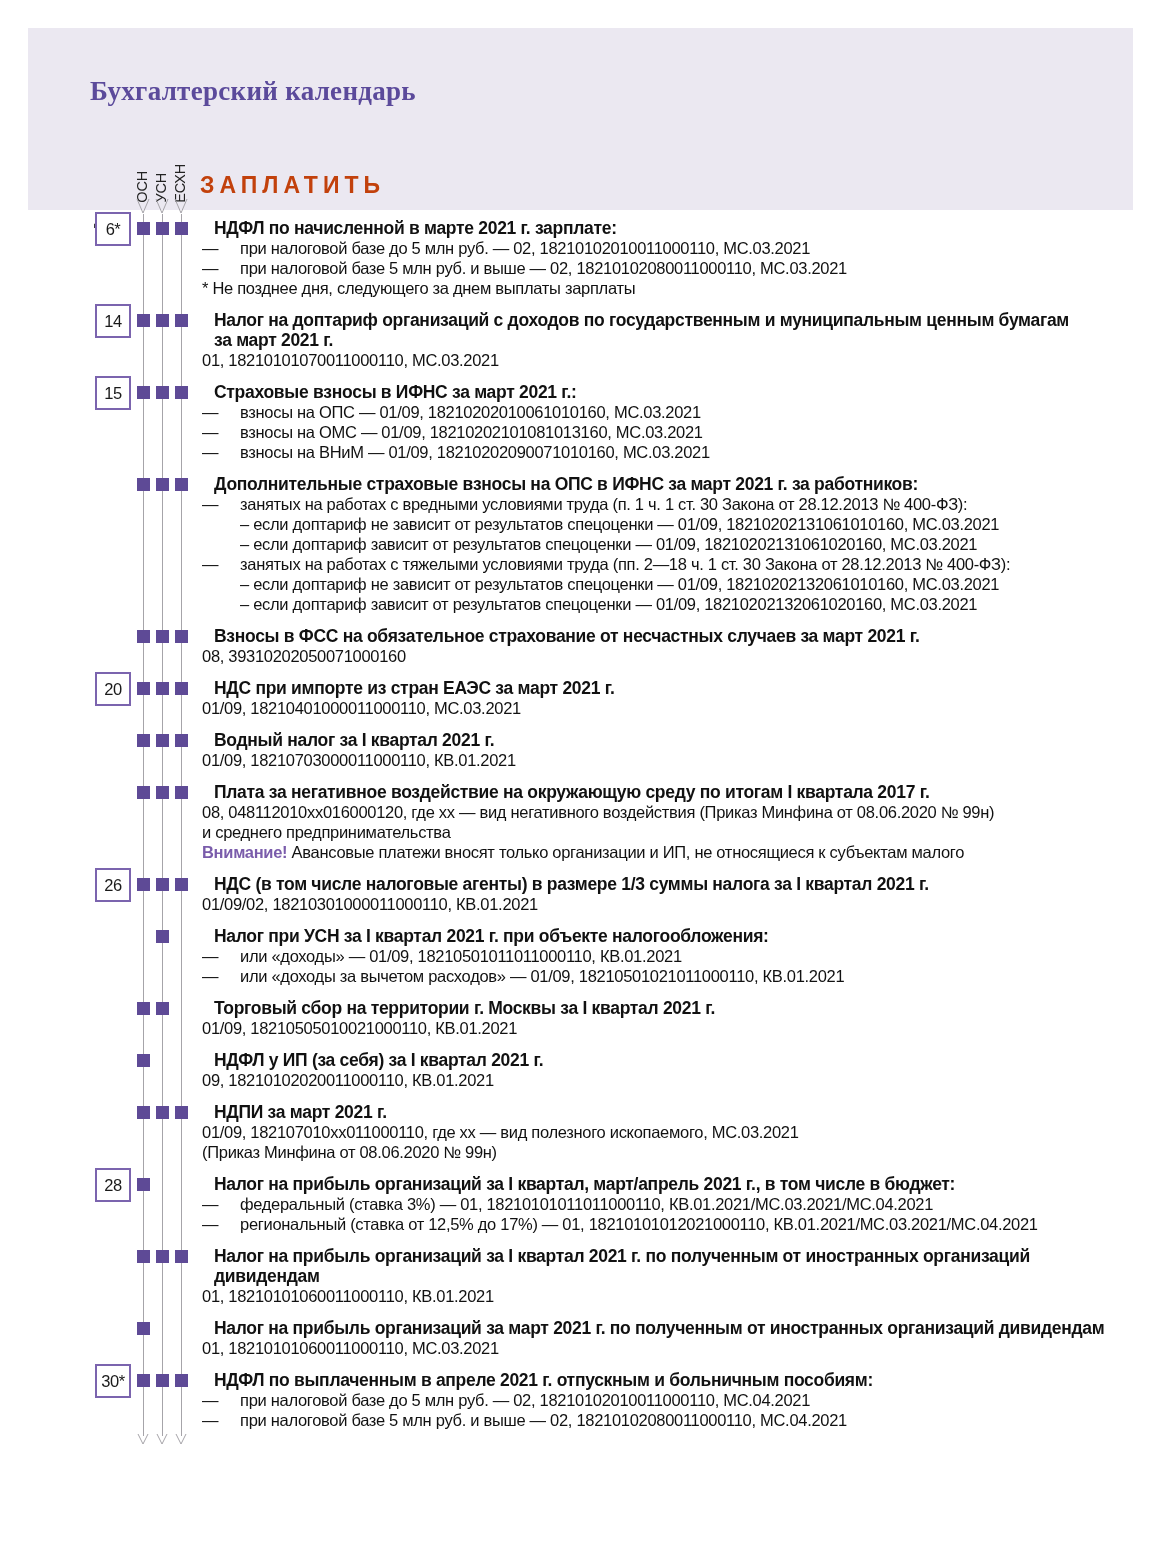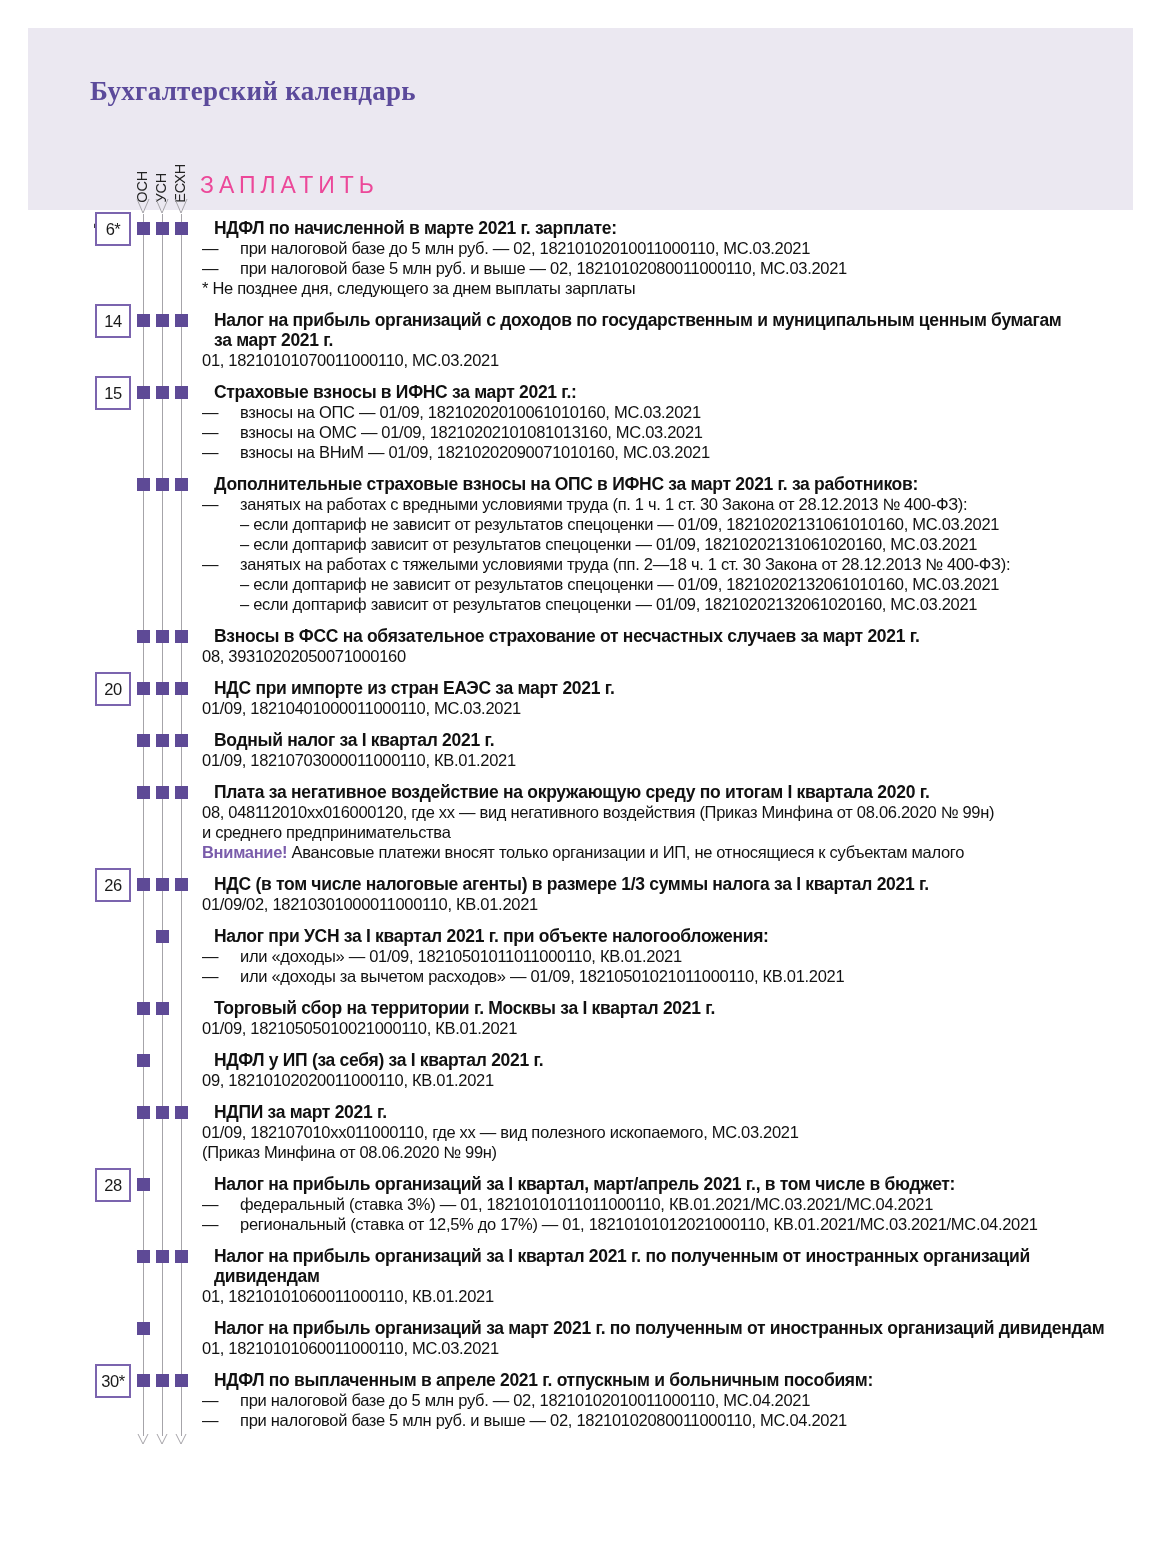--- a/index.html
+++ b/index.html
@@ -6,22 +6,22 @@
   .page{position:relative;width:1163px;height:1559px;background:#ffffff;overflow:hidden;
         font-family:"Liberation Sans",sans-serif;color:#111;padding-left:25px;}
   
   .band{position:absolute;left:28px;top:28px;width:1105px;height:182px;background:#ebe8f1;}
   .page-title{position:absolute;left:90px;top:76px;font-family:"Liberation Serif",serif;
         font-weight:bold;font-size:27px;color:#5b4a9b;letter-spacing:.3px;}
   .date-col-label{position:absolute;left:94px;top:183px;font-size:16px;color:#222;letter-spacing:-0.3px;margin-top:28px;}
   .regime-label{position:absolute;bottom:1356px;font-size:14.5px;color:#222;letter-spacing:-0.2px;
         writing-mode:vertical-rl;transform:rotate(180deg);}
   .rl0{left:134px;} .rl1{left:153px;} .rl2{left:172px;}
-  .section-title{position:absolute;left:200px;top:172px;font-size:23px;font-weight:normal;
-        color:#ec4899;letter-spacing:5px;}
+  .section-title{position:absolute;left:200px;top:172px;font-size:23px;font-weight:bold;
+        color:#c2410c;letter-spacing:5px;}
   
   .vline{position:absolute;top:214px;width:1px;height:1222px;background:#a6a4a9;}
   .vl0{left:143px;} .vl1{left:162px;} .vl2{left:181px;}
   .fork-svg{position:absolute;left:130px;top:198px;}
   .arrow-svg{position:absolute;left:130px;top:1433px;}
   
   .entries{position:absolute;left:0;top:218px;width:1163px;}
   .entry{position:relative;padding-left:202px;margin-bottom:12px;}
   .date-box{position:absolute;left:95px;top:-6px;width:32px;height:30px;background:#fff;
         border:2.5px solid #7b64ae;text-align:center;line-height:30px;font-size:16.5px;
@@ -75,21 +75,21 @@
         <div class="e-title">НДФЛ по начисленной в марте 2021 г. зарплате:</div>
         <div class="e-line"><span class="dash-g">—</span>при налоговой базе до 5 млн руб. — 02, 18210102010011000110, МС.03.2021</div>
         <div class="e-line"><span class="dash-g">—</span>при налоговой базе 5 млн руб. и выше — 02, 18210102080011000110, МС.03.2021</div>
         <div class="e-line">* Не позднее дня, следующего за днем выплаты зарплаты</div>
       </div>
       <div class="entry">
         <div class="date-box">14</div>
         <span class="mark mk0"></span>
         <span class="mark mk1"></span>
         <span class="mark mk2"></span>
-        <div class="e-title">Налог на прибыль организаций с доходов по государственным и муниципальным ценным бумагам</div>
+        <div class="e-title">Налог на доптариф организаций с доходов по государственным и муниципальным ценным бумагам</div>
         <div class="e-title">за март 2021 г.</div>
         <div class="e-line">01, 18210101070011000110, МС.03.2021</div>
       </div>
       <div class="entry">
         <div class="date-box">15</div>
         <span class="mark mk0"></span>
         <span class="mark mk1"></span>
         <span class="mark mk2"></span>
         <div class="e-title">Страховые взносы в ИФНС за март 2021 г.:</div>
         <div class="e-line"><span class="dash-g">—</span>взносы на ОПС — 01/09, 18210202010061010160, МС.03.2021</div>
@@ -127,21 +127,21 @@
         <span class="mark mk0"></span>
         <span class="mark mk1"></span>
         <span class="mark mk2"></span>
         <div class="e-title">Водный налог за I квартал 2021 г.</div>
         <div class="e-line">01/09, 18210703000011000110, КВ.01.2021</div>
       </div>
       <div class="entry">
         <span class="mark mk0"></span>
         <span class="mark mk1"></span>
         <span class="mark mk2"></span>
-        <div class="e-title">Плата за негативное воздействие на окружающую среду по итогам I квартала 2020 г.</div>
+        <div class="e-title">Плата за негативное воздействие на окружающую среду по итогам I квартала 2017 г.</div>
         <div class="e-line">08, 048112010хх016000120, где хх — вид негативного воздействия (Приказ Минфина от 08.06.2020 № 99н)</div>
         <div class="e-line">и среднего предпринимательства</div>
         <div class="e-line"><span class="attn-prefix">Внимание!</span> Авансовые платежи вносят только организации и ИП, не относящиеся к субъектам малого</div>
       </div>
       <div class="entry">
         <div class="date-box">26</div>
         <span class="mark mk0"></span>
         <span class="mark mk1"></span>
         <span class="mark mk2"></span>
         <div class="e-title">НДС (в том числе налоговые агенты) в размере 1/3 суммы налога за I квартал 2021 г.</div>

